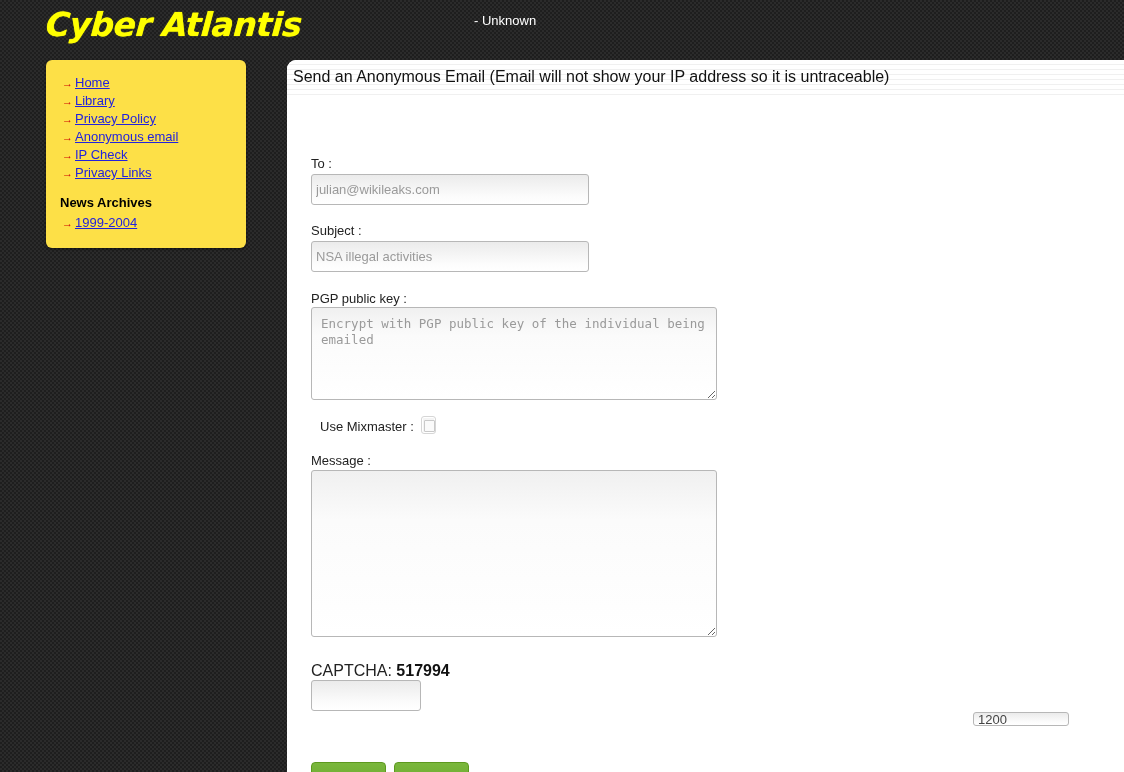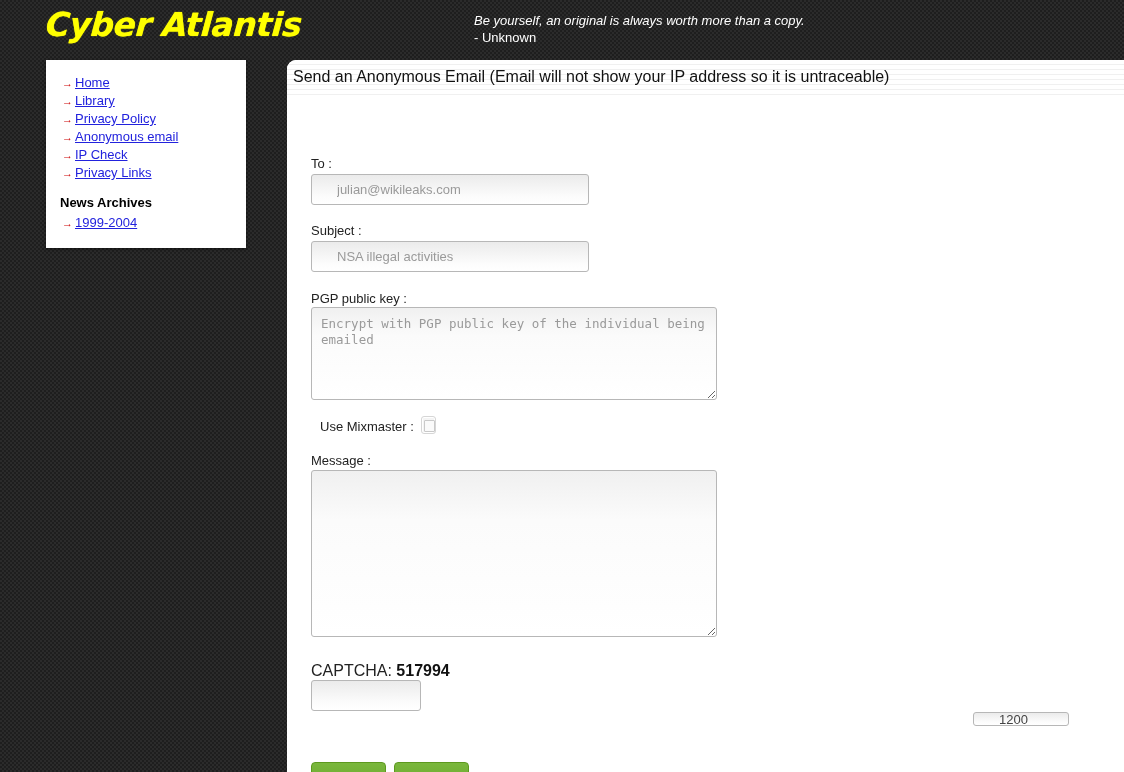--- a/index.html
+++ b/index.html
@@ -47,22 +47,22 @@
     width: 520px;
   }
   #quote-text { font-style: italic; display: block; }
   #quote-author { display: block; font-style: normal; }
 
   
   #sidebar {
     position: absolute;
     left: 46px; top: 60px;
     width: 200px;
-    background: #ffffff;
-    border-radius: 0;
+    background: #fde047;
+    border-radius: 6px;
     padding: 14px 0 16px 0;
     box-shadow: 0 1px 3px rgba(0,0,0,0.5);
   }
   .nav-item {
     display: block;
     font-size: 13px;
     line-height: 18px;
     padding: 0 0 0 16px;
     color: #2222dd;
     text-decoration: none;
@@ -122,21 +122,21 @@
   }
   .txt-input {
     display: block;
     box-sizing: border-box;
     font-family: "Liberation Sans", sans-serif;
     font-size: 13px;
     color: #444444;
     border: 1px solid #b7b7b7;
     border-radius: 3px;
     background-image: linear-gradient(to bottom, #ebebeb 0%, #fcfcfc 75%, #ffffff 100%);
-    padding: 0 25px;
+    padding: 0 4px;
     outline: none;
   }
   .txt-input::placeholder { color: #9a9a9a; opacity: 1; }
   .txt-area {
     display: block;
     box-sizing: border-box;
     font-family: "DejaVu Sans Mono", monospace;
     font-size: 12.5px;
     color: #444444;
     border: 1px solid #b7b7b7;
@@ -216,21 +216,20 @@
     margin-right: 4px;
     box-sizing: border-box;
   }
 </style>
 </head>
 <body>
 
 <div id="header">
   <div id="logo">Cyber Atlantis</div>
   <div id="quote">
-    <span id="quote-text">Be yourself, an original is always worth more than a copy.</span>
     <span id="quote-author">- Unknown</span>
   </div>
 </div>
 
 <div id="sidebar">
 
   <a class="nav-item" href="#">
     <span class="arrow">→</span><span class="label">Home</span>
   </a>
   <a class="nav-item" href="#">

